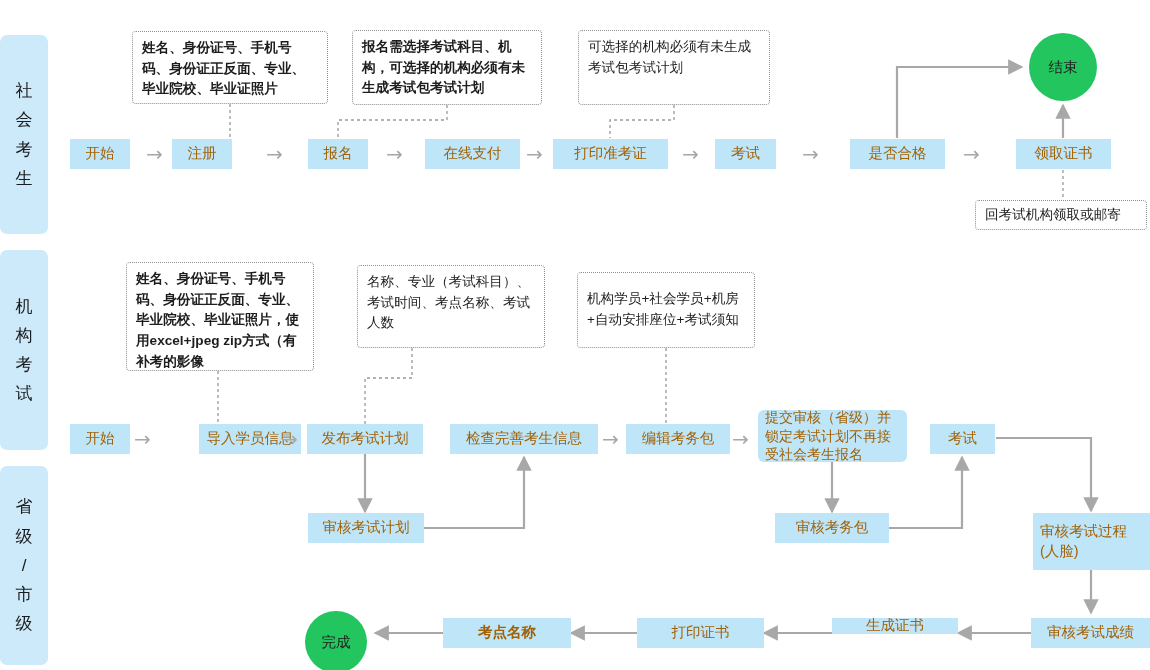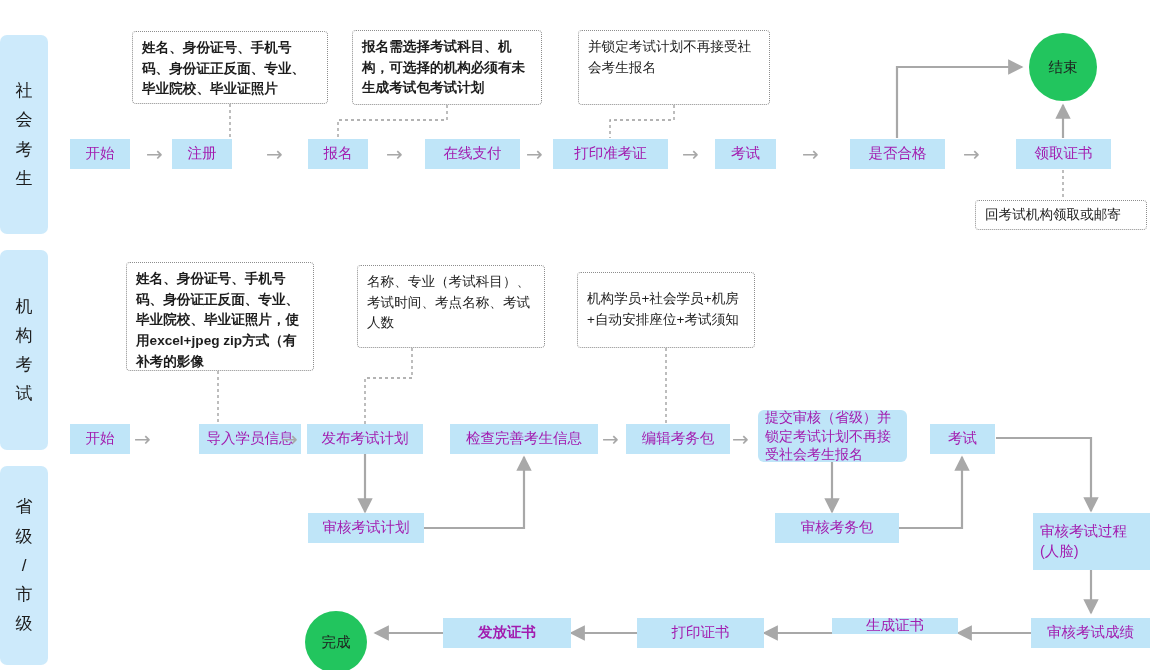--- a/index.html
+++ b/index.html
@@ -33,21 +33,21 @@
     letter-spacing:0px;
     writing-mode:horizontal-tb;
     width:20px;
     word-break:break-all;
     white-space:pre-line;
   }
   
   .node{
     position:absolute;
     background:#bfe5f8;
-    color:#a21caf;
+    color:#a16207;
     font-size:14.5px;
     display:flex;
     align-items:center;
     justify-content:center;
     text-align:center;
     line-height:1.32;
     box-sizing:border-box;
     padding:2px 4px;
   }
   .node.bold{font-weight:bold;}
@@ -154,21 +154,21 @@
     <path d="M 443 633 L 375 633" stroke="#a8a8a8" stroke-width="2.2" fill="none" marker-end="url(#ah)"></path>
   </svg>
 
   <div class="note bold" style="left:132px;top:31px;width:196px;height:73px;">
     <span>姓名、身份证号、手机号码、身份证正反面、专业、毕业院校、毕业证照片</span>
   </div>
   <div class="note bold" style="left:352px;top:30px;width:190px;height:75px;">
     <span>报名需选择考试科目、机构，可选择的机构必须有未生成考试包考试计划</span>
   </div>
   <div class="note" style="left:578px;top:30px;width:192px;height:75px;">
-    <span>并锁定考试计划不再接受社会考生报名</span>
+    <span>可选择的机构必须有未生成考试包考试计划</span>
   </div>
   <div class="note" style="left:975px;top:200px;width:172px;height:30px;display:flex;align-items:center;">
     <span>回考试机构领取或邮寄</span>
   </div>
 
   <div class="node" style="left:70px;top:139px;width:60px;height:30px;">
     <span>开始</span>
   </div>
   <div class="arrow-glyph" style="left:146px;top:144px;">→</div>
 
@@ -249,38 +249,38 @@
   </div>
 
   <div class="node" style="left:930px;top:424px;width:65px;height:30px;">
     <span>考试</span>
   </div>
 
   <div class="node" style="left:308px;top:513px;width:116px;height:30px;">
     <span>审核考试计划</span>
   </div>
 
-  <div class="node" style="left:775px;top:513px;width:124px;height:30px;">
+  <div class="node" style="left:775px;top:513px;width:114px;height:30px;">
     <span>审核考务包</span>
   </div>
 
   <div class="node left" style="left:1033px;top:513px;width:117px;height:57px;white-space:pre-line;">
     <span>审核考试过程
 (人脸)</span>
   </div>
 
   <div class="node" style="left:1031px;top:618px;width:119px;height:30px;">
     <span>审核考试成绩</span>
   </div>
   <div class="node" style="left:832px;top:618px;width:126px;height:16px;">
     <span>生成证书</span>
   </div>
   <div class="node" style="left:637px;top:618px;width:127px;height:30px;">
     <span>打印证书</span>
   </div>
   <div class="node bold" style="left:443px;top:618px;width:128px;height:30px;">
-    <span>发放证书</span>
+    <span>考点名称</span>
   </div>
   <div class="term" style="left:305px;top:611px;width:62px;height:62px;">
     <span>完成</span>
   </div>
 
 </div>
 
 </body></html>

